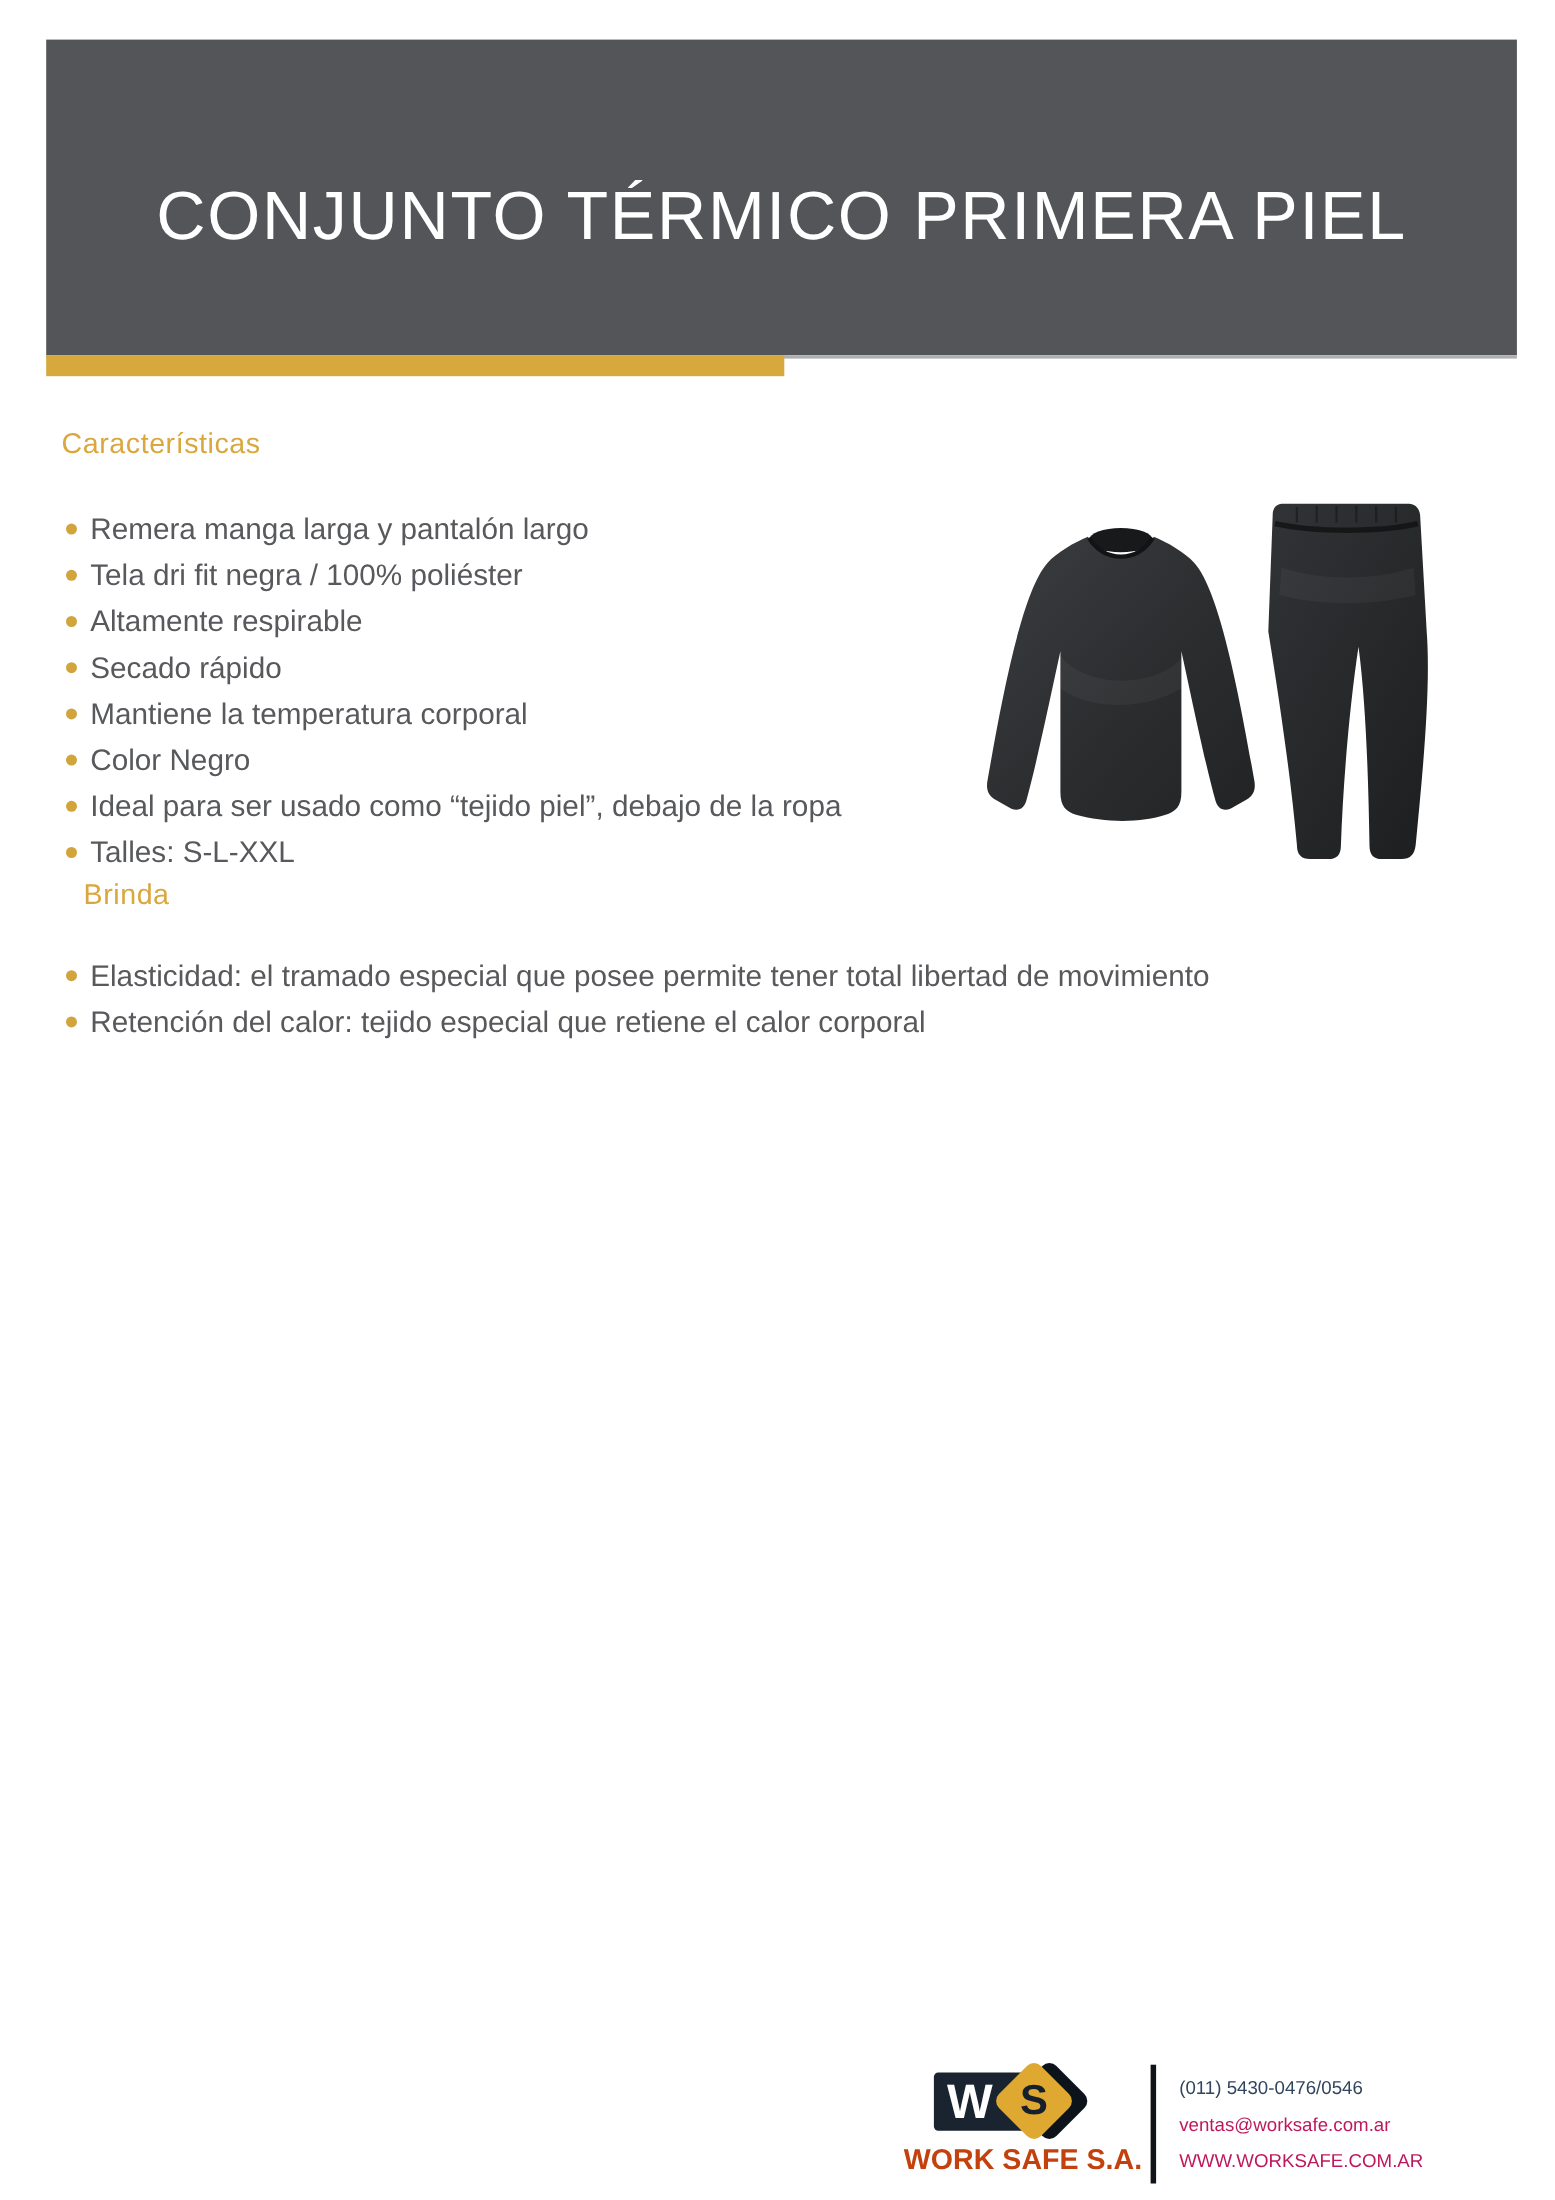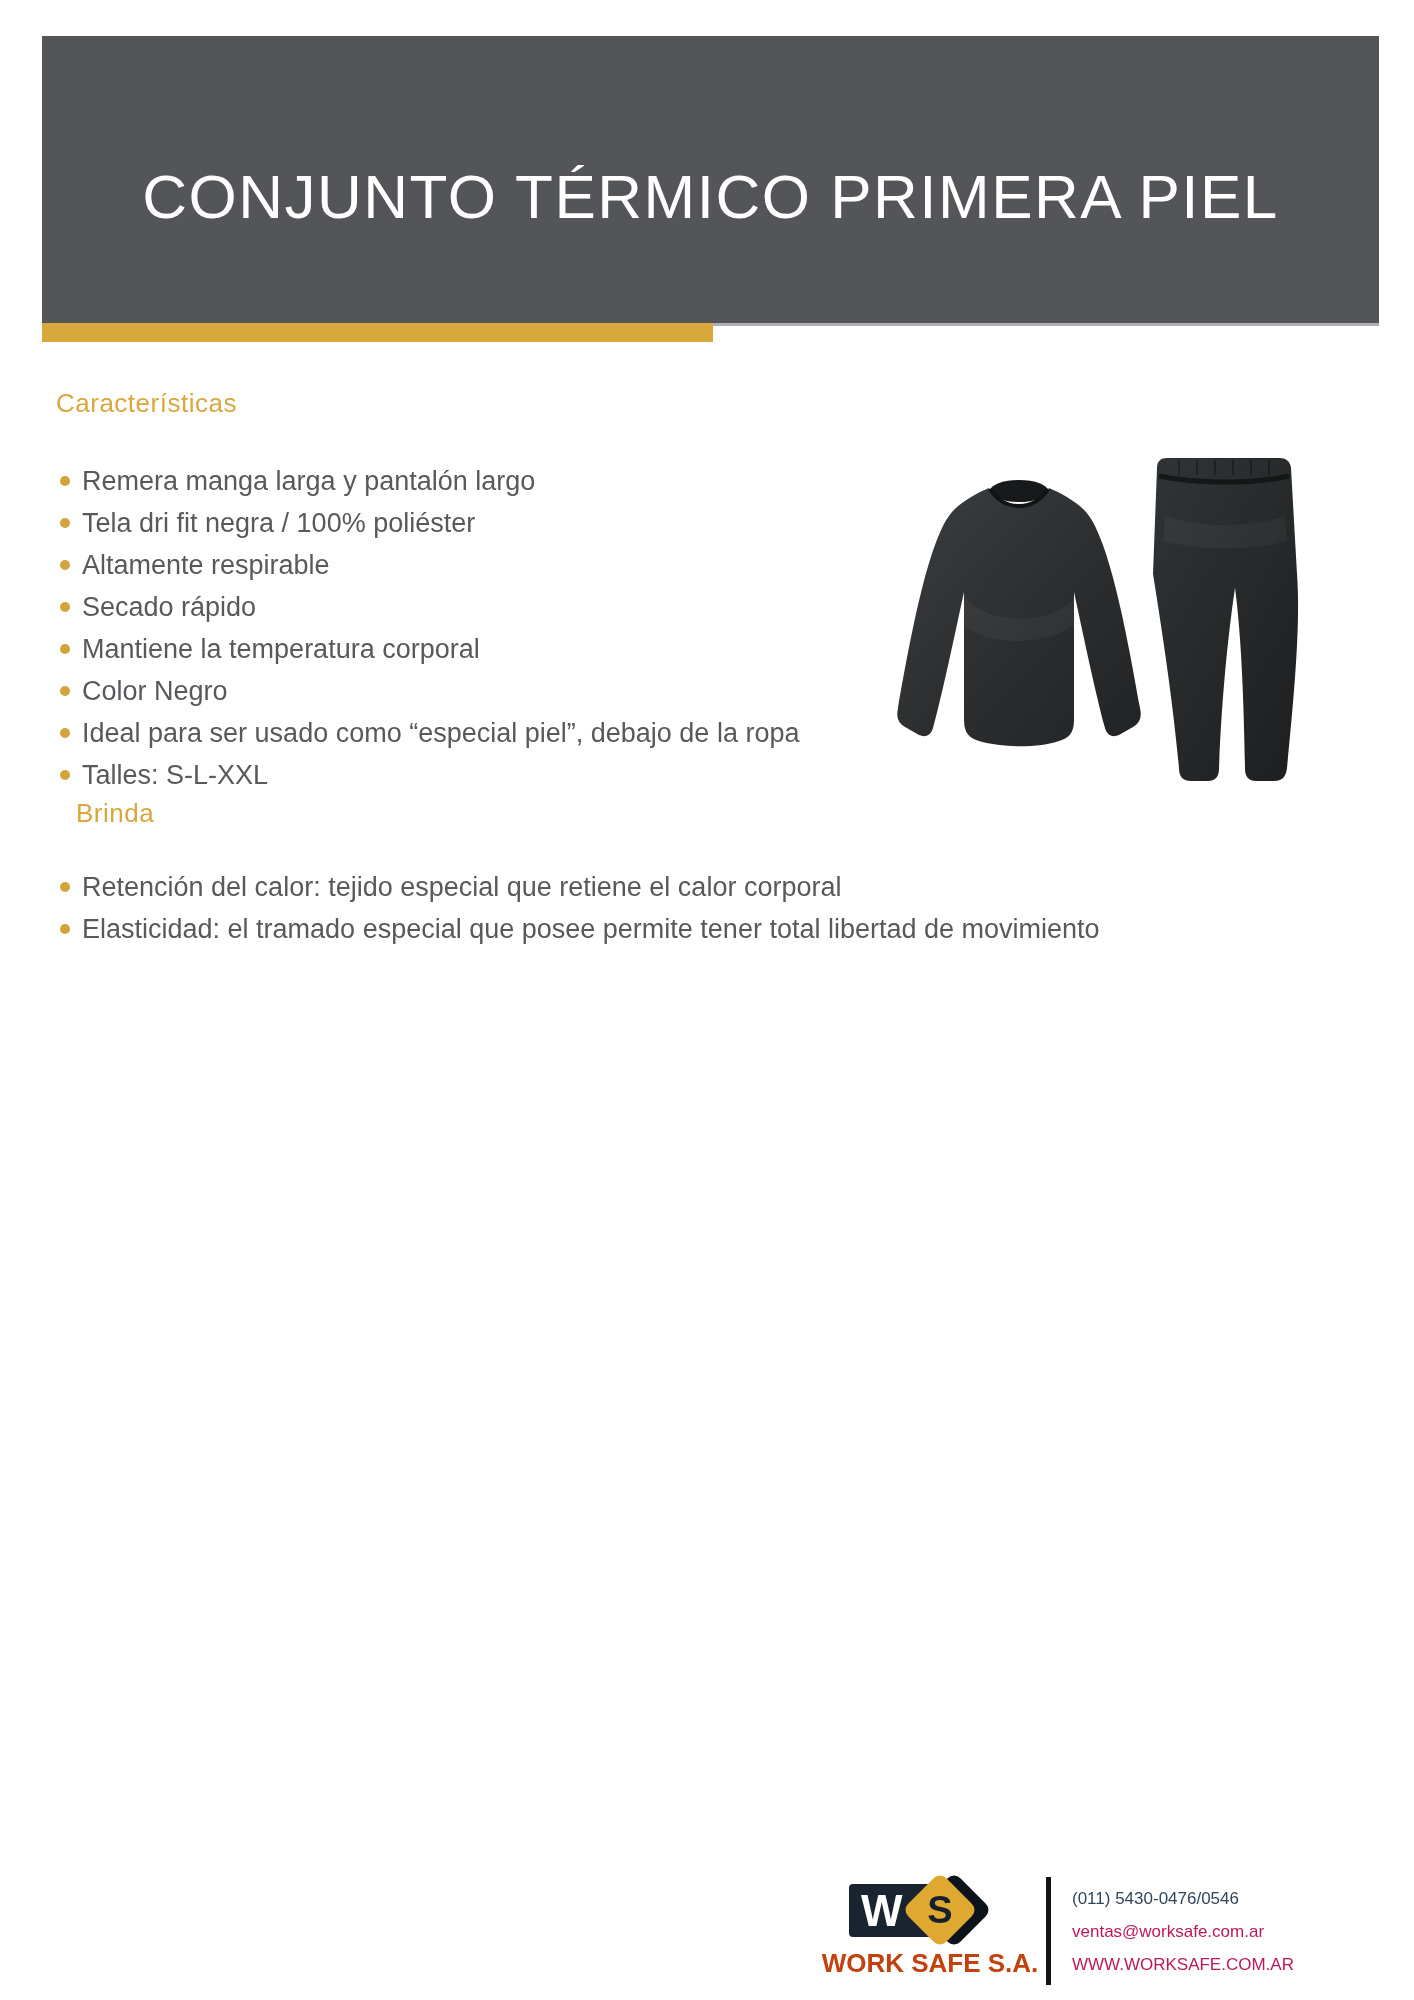--- a/index.html
+++ b/index.html
@@ -96,21 +96,21 @@
   <div class="accent-bar"></div>
 
   <div class="section-heading heading-caracteristicas">Características</div>
   <ul class="bullets list-caracteristicas">
     <li>Remera manga larga y pantalón largo</li>
     <li>Tela dri fit negra / 100% poliéster</li>
     <li>Altamente respirable</li>
     <li>Secado rápido</li>
     <li>Mantiene la temperatura corporal</li>
     <li>Color Negro</li>
-    <li>Ideal para ser usado como “especial piel”, debajo de la ropa</li>
+    <li>Ideal para ser usado como “tejido piel”, debajo de la ropa</li>
     <li>Talles: S-L-XXL</li>
   </ul>
 
   <div class="product-figure">
     <svg width="440" height="345" viewBox="0 0 440 345" xmlns="http://www.w3.org/2000/svg">
       <defs>
         <linearGradient id="shirtGrad" x1="0" y1="0" x2="1" y2="1">
           <stop offset="0" stop-color="#3b3e40"></stop>
           <stop offset="0.55" stop-color="#2b2d2f"></stop>
           <stop offset="1" stop-color="#212324"></stop>
@@ -139,22 +139,22 @@
             <path d="M106,4 v15"></path>
             <path d="M124,5 v14"></path>
         </g>
         <path d="M20,60 C55,72 105,72 140,60 L142,85 C105,95 55,95 18,85 Z" fill="#ffffff" opacity="0.04"></path>
       </g>
     </svg>
   </div>
 
   <div class="section-heading heading-brinda">Brinda</div>
   <ul class="bullets list-brinda">
+    <li>Elasticidad: el tramado especial que posee permite tener total libertad de movimiento</li>
     <li>Retención del calor: tejido especial que retiene el calor corporal</li>
-    <li>Elasticidad: el tramado especial que posee permite tener total libertad de movimiento</li>
   </ul>
 
   <div class="footer-logo">
     <div class="logo-rect">
       <span class="logo-w">W</span>
     </div>
     <div class="logo-diamond-back"></div>
     <div class="logo-diamond"></div>
     <div class="logo-s">S</div>
   </div>

